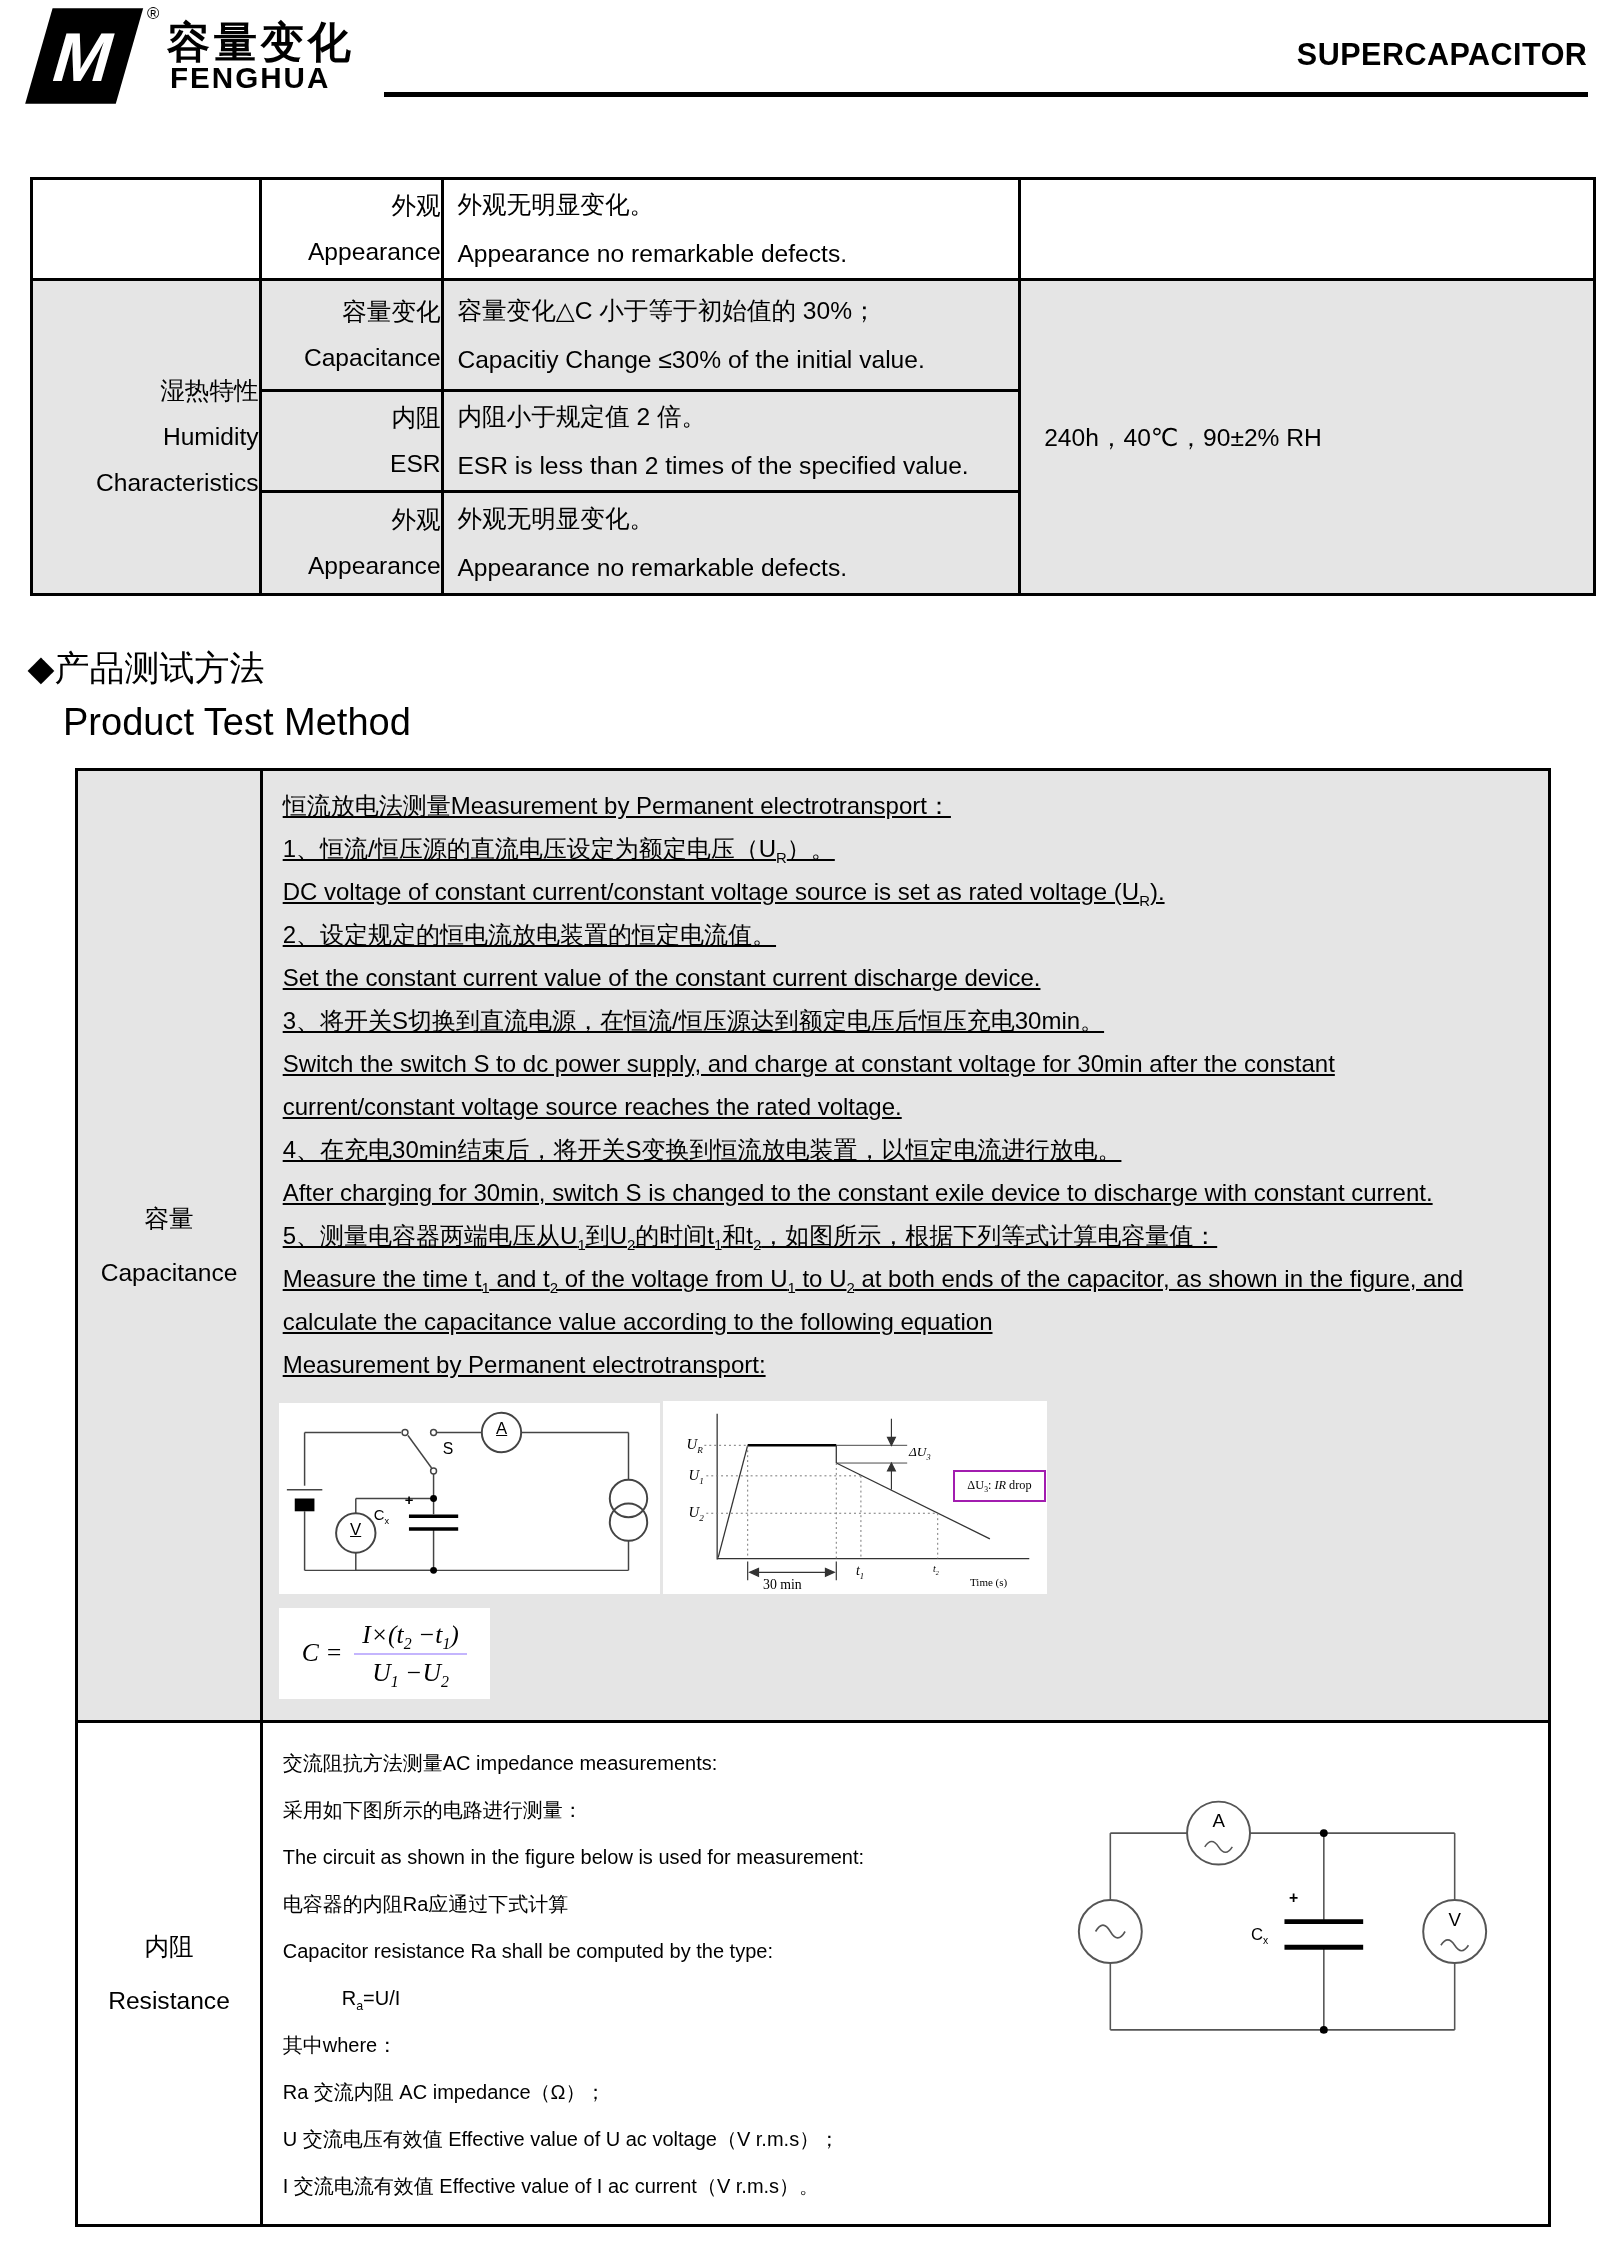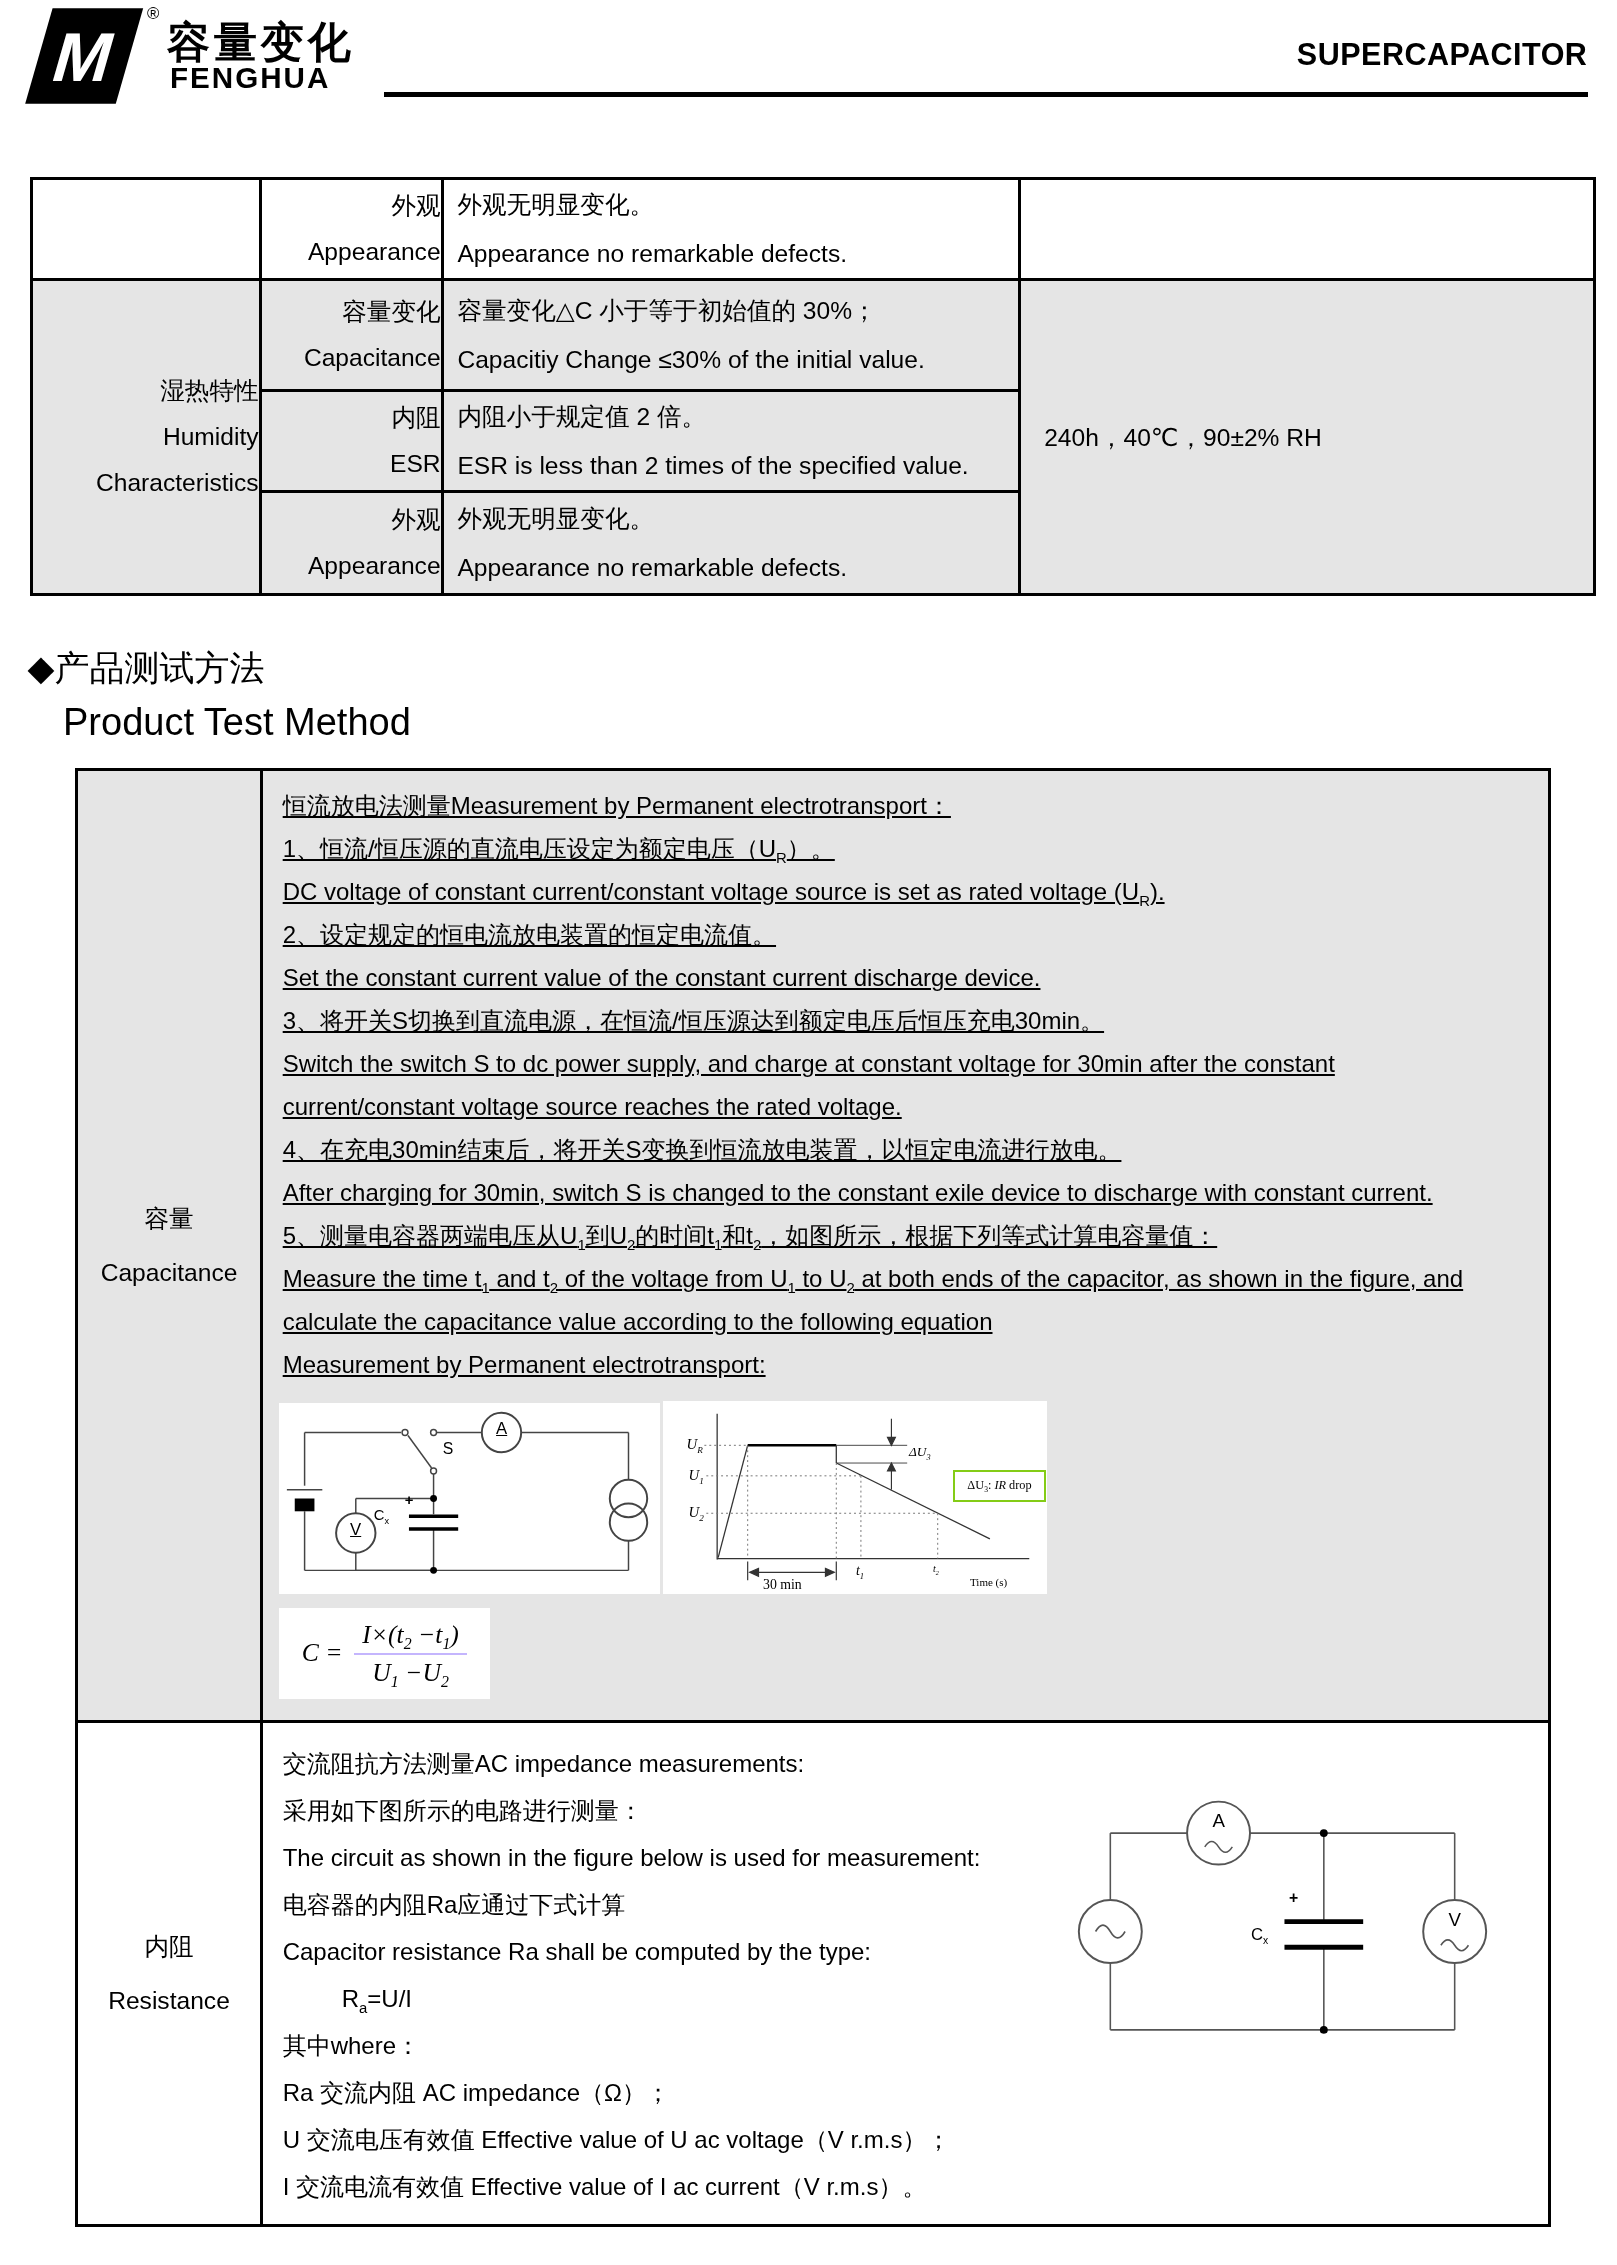--- a/index.html
+++ b/index.html
@@ -33,38 +33,38 @@
   
   .t2{position:absolute;left:75px;top:768px;width:1474px;}
   .t2 .tr1{height:952px;}.t2 .tr2{height:504px;}
   .lbl{text-align:center;font-size:24.6px;}
   .lbl div{line-height:54px;}
   .wrap1{position:relative;height:946px;width:100%;}
   .wrap2{position:relative;height:498px;width:100%;}
   .lines1{position:absolute;left:19.7px;top:11.8px;right:5.9px;}
   .tl{font-size:24px;line-height:43px;white-space:nowrap;text-decoration:underline;}
   .lines2{position:absolute;left:19.7px;top:15.8px;right:5.9px;}
-  .rl{font-size:24px;line-height:47px;white-space:nowrap;}
+  .rl{font-size:20px;line-height:47px;white-space:nowrap;}
   .indent{padding-left:59px;}
   .figbox{position:absolute;background:#fff;}
   .fig1{left:15.8px;top:630px;width:381px;height:191px;}
   .fig2{left:400px;top:628px;width:384px;height:193px;}
   .fig3{left:803px;top:54px;width:433px;height:296px;background:transparent;}
   .formulabox{left:15.8px;top:835px;width:211px;height:91px;}
   .formula{display:flex;align-items:center;justify-content:center;gap:11.8px;height:100%;
            font-family:"Liberation Serif","DejaVu Serif",serif;font-style:italic;font-size:25.6px;}
   .frac{text-align:center;}
   .frac .num{padding:2px 7.9px 3.9px;border-bottom:2px solid #c4b5fd;}
   .frac .den{padding-top:3px;}
   
   .flabel{position:absolute;font-size:15.8px;}
   .meter{width:21.7px;text-align:center;text-decoration:underline;font-size:16.7px;font-weight:500;}
   .serifi{font-family:"Liberation Serif","DejaVu Serif",serif;font-style:italic;}
   .serifu{font-family:"Liberation Serif","DejaVu Serif",serif;}
-  .legendbox{position:absolute;left:290px;top:69px;width:89px;height:28.6px;border:2px solid #84cc16;
+  .legendbox{position:absolute;left:290px;top:69px;width:89px;height:28.6px;border:2px solid #a21caf;
              font-size:12.3px;text-align:center;line-height:26.6px;
              font-family:"Liberation Serif","DejaVu Serif",serif;}
   svg{display:block;}
 </style>
 </head>
 <body>
 
 <div class="abs logo-mark">
   <svg viewBox="0 0 132 97" width="130" height="96">
     <g transform="skewX(-16) translate(28,0)">

